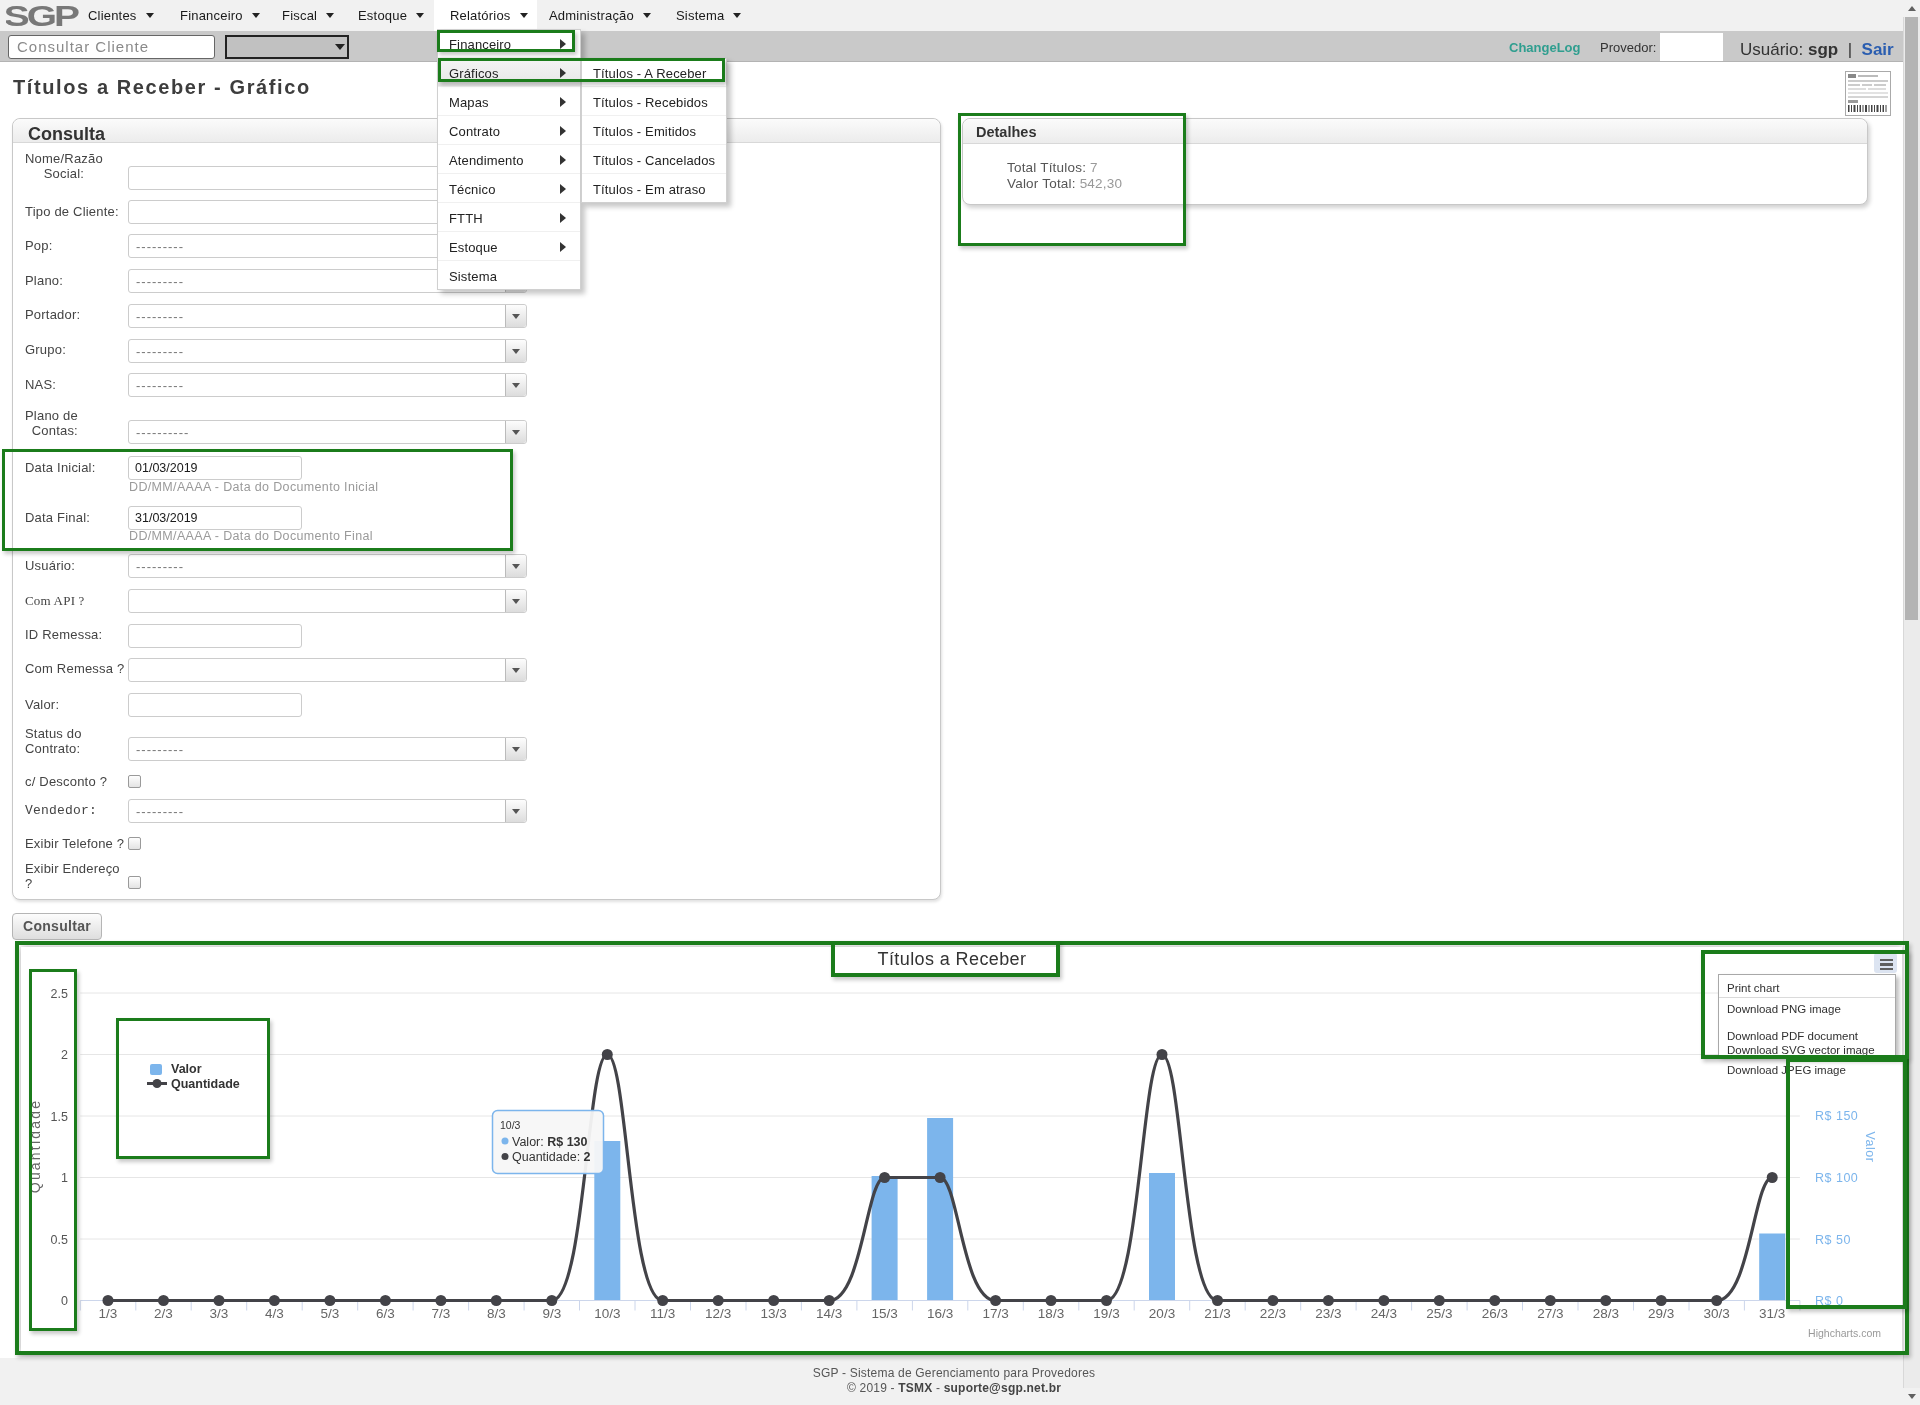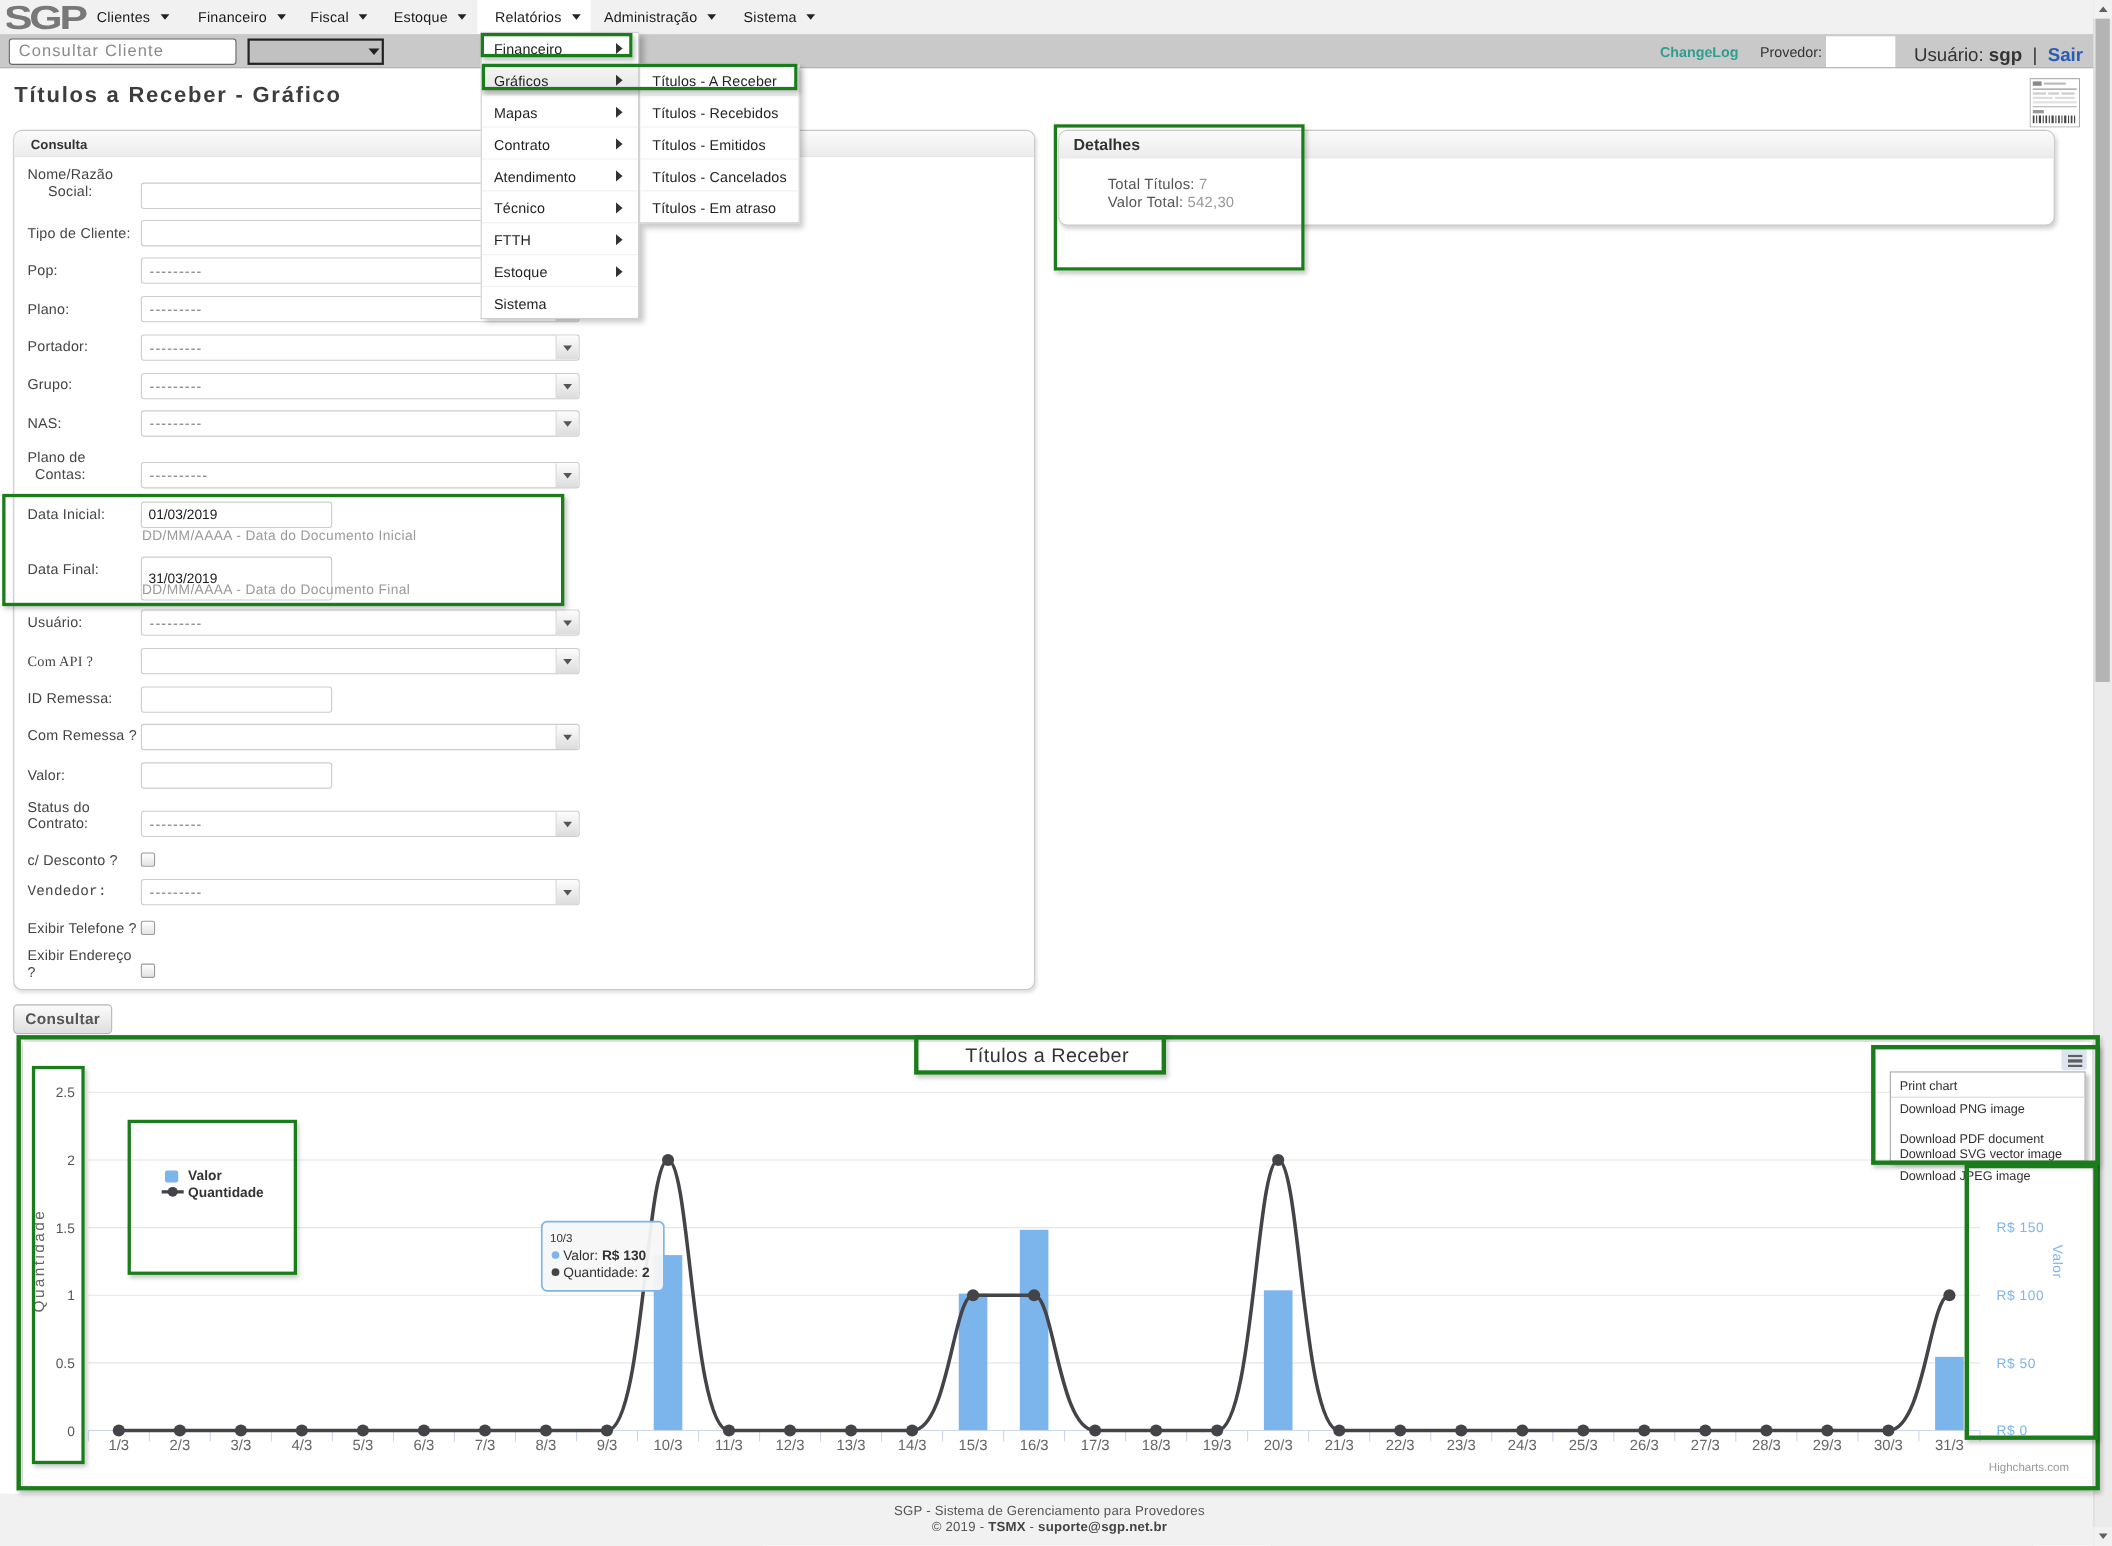--- a/index.html
+++ b/index.html
@@ -68,21 +68,21 @@
       <rect x="26" y="34" width="1.5" height="7"></rect>
       <rect x="29" y="34" width="1" height="7"></rect>
       <rect x="31.5" y="34" width="2" height="7"></rect>
       <rect x="35" y="34" width="1" height="7"></rect>
       <rect x="37.5" y="34" width="1.5" height="7"></rect>
       <rect x="40.5" y="34" width="1" height="7"></rect>
 </g>
   </svg>
 <div class="abs" style="left:12px;top:118px;width:929px;height:782px;background:#fff;border:1px solid #c8c8c8;border-radius:8px;box-shadow:1px 2px 3px rgba(0,0,0,0.12);"></div>
 <div class="abs" style="left:13px;top:119px;width:927px;height:24px;background:linear-gradient(#fbfbfb,#ececec);border-bottom:1px solid #d8d8d8;border-radius:8px 8px 0 0;"></div>
-<div class="abs" style="left:28px;top:124px;color:#333;font-size:12px;font-weight:bold;">Consulta</div>
+<div class="abs" style="left:28px;top:124px;color:#333;font-size:18px;font-weight:bold;">Consulta</div>
 <div class="lbl" style="left:25px;top:151px;text-align:center;">Nome/Razão<br>Social:</div>
 <div class="inp" style="left:128px;top:166px;width:399px;height:24px;"></div>
 <div class="lbl" style="left:25px;top:203.9px;">Tipo de Cliente:</div>
 <div class="inp" style="left:128px;top:200px;width:399px;height:24px;"></div>
 <div class="lbl" style="left:25px;top:238.1px;">Pop:</div>
 <div class="sel" style="left:128px;top:234px;width:399px;height:24px;">
     <span class="dash">---------</span>
     <span class="btn"></span>
   </div>
 <div class="lbl" style="left:25px;top:272.8px;">Plano:</div>
@@ -109,21 +109,21 @@
 <div class="sel" style="left:128px;top:420px;width:399px;height:24px;">
     <span class="dash">----------</span>
     <span class="btn"></span>
   </div>
 <div class="lbl" style="left:25px;top:459.5px;">Data Inicial:</div>
 <div class="inp" style="left:128px;top:456px;width:174px;height:24px;">
     <span style="position:absolute;left:6px;top:50%;transform:translateY(-50%);color:#1a1a1a;font-size:12.5px;">01/03/2019</span>
   </div>
 <div class="helper" style="left:129px;top:480px;">DD/MM/AAAA - Data do Documento Inicial</div>
 <div class="lbl" style="left:25px;top:509.5px;">Data Final:</div>
-<div class="inp" style="left:128px;top:506px;width:174px;height:40px;">
+<div class="inp" style="left:128px;top:506px;width:174px;height:24px;">
     <span style="position:absolute;left:6px;top:50%;transform:translateY(-50%);color:#1a1a1a;font-size:12.5px;">31/03/2019</span>
   </div>
 <div class="helper" style="left:129px;top:529px;">DD/MM/AAAA - Data do Documento Final</div>
 <div class="lbl" style="left:25px;top:558.0px;">Usuário:</div>
 <div class="sel" style="left:128px;top:554px;width:399px;height:24px;">
     <span class="dash">---------</span>
     <span class="btn"></span>
   </div>
 <div class="lbl" style="left:25px;top:592.5px;font-family:Liberation Serif, serif;">Com API ?</div>
 <div class="sel" style="left:128px;top:589px;width:399px;height:24px;">

